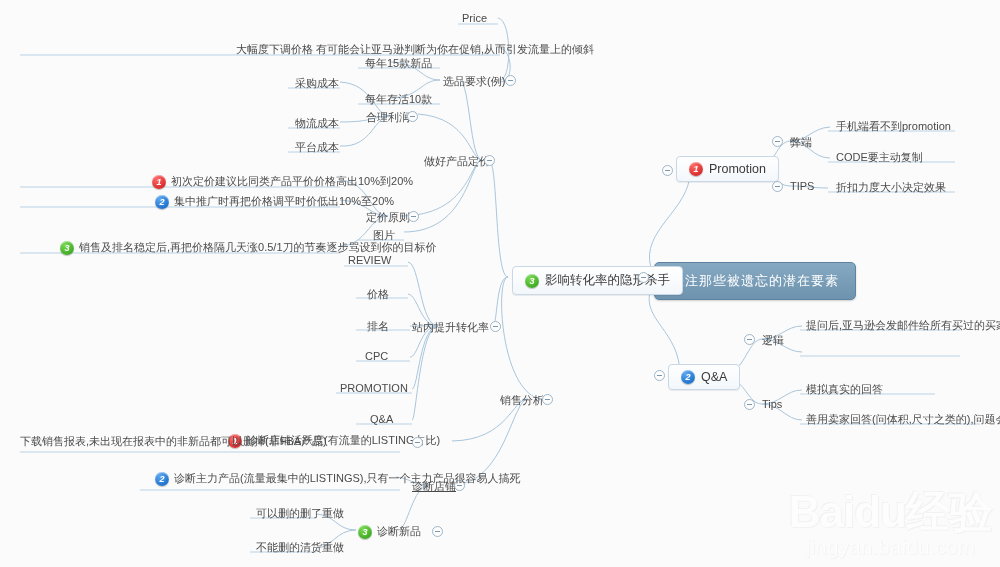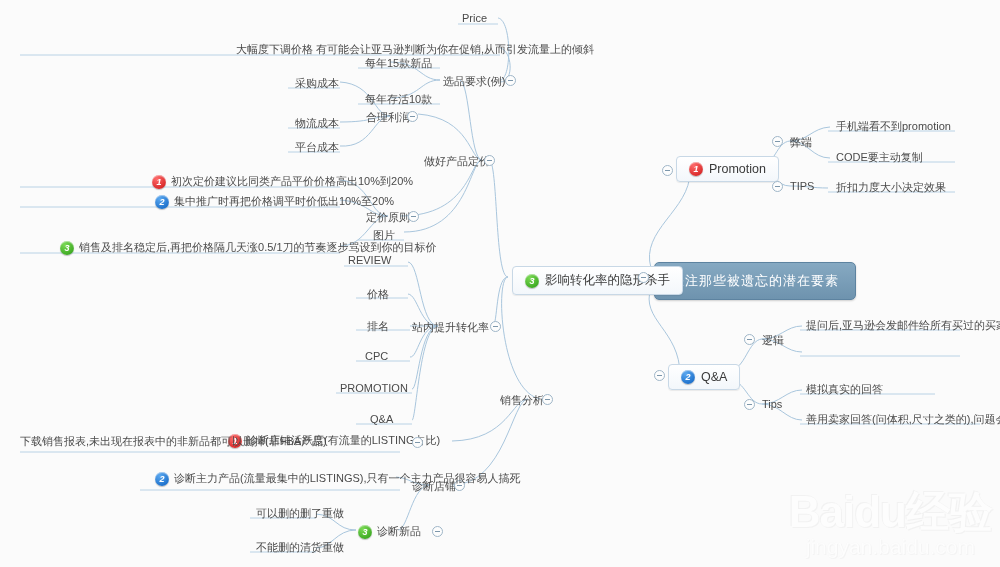--- a/index.html
+++ b/index.html
@@ -253,21 +253,21 @@
   <div class="toggle" style="left:542px;top:394px;"></div>
 
   <div class="tlabel withbadge" style="left:228px;top:433px;">
     <span class="badge b1">1</span>
     <span>诊断店铺活跃度(有流量的LISTING占比)</span>
   </div>
   <div class="toggle" style="left:412px;top:437px;"></div>
 
   <div class="tlabel" style="left:20px;top:434px;">下载销售报表,未出现在报表中的非新品都可以删掉(非FBA产品)</div>
 
-  <div class="tlabel" style="left:412px;top:479px;">诊断店铺</div>
+  <div class="tlabel" style="left:412px;top:479px;text-decoration:underline;">诊断店铺</div>
   <div class="toggle" style="left:454px;top:480px;"></div>
 
   <div class="tlabel withbadge" style="left:155px;top:471px;">
     <span class="badge b2">2</span>
     <span>诊断主力产品(流量最集中的LISTINGS),只有一个主力产品很容易人搞死</span>
   </div>
 
   <div class="tlabel withbadge" style="left:358px;top:524px;">
     <span class="badge b3">3</span>
     <span>诊断新品</span>

